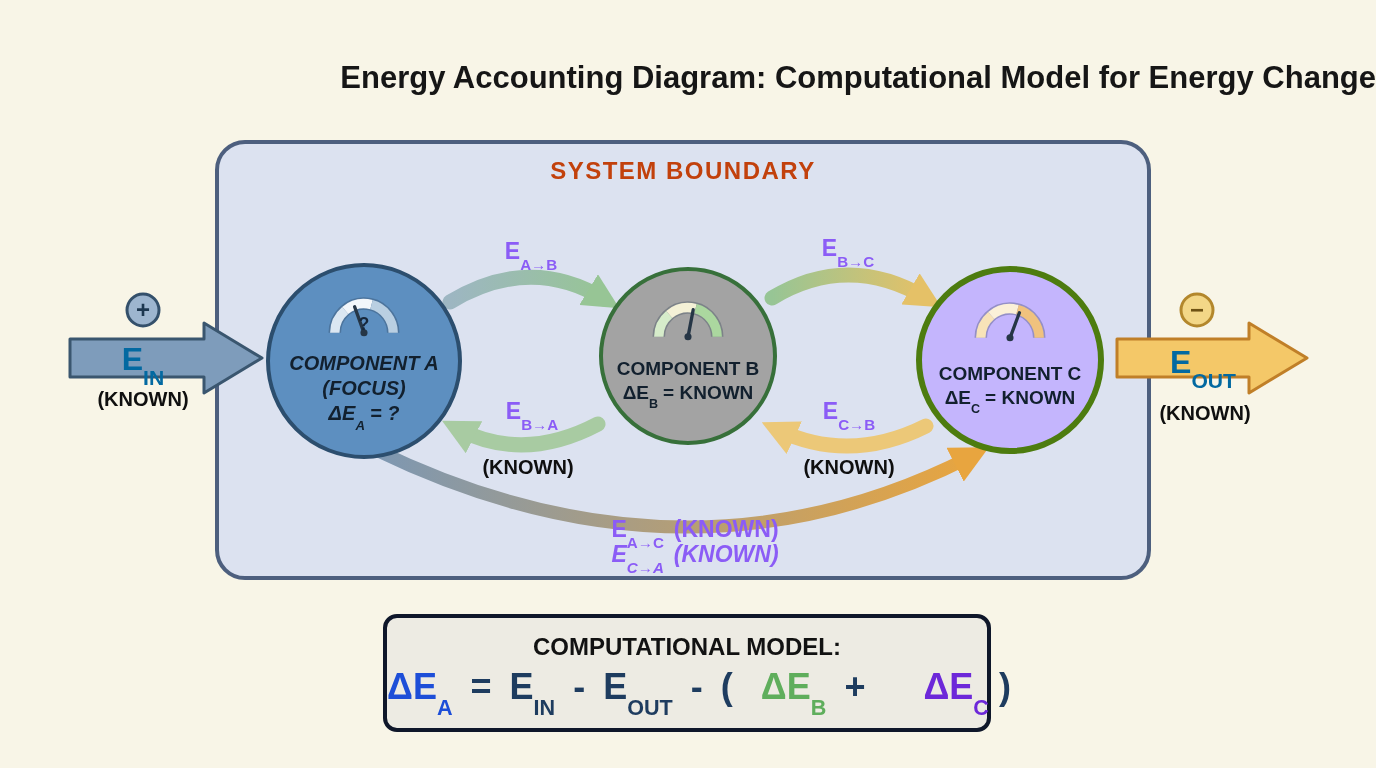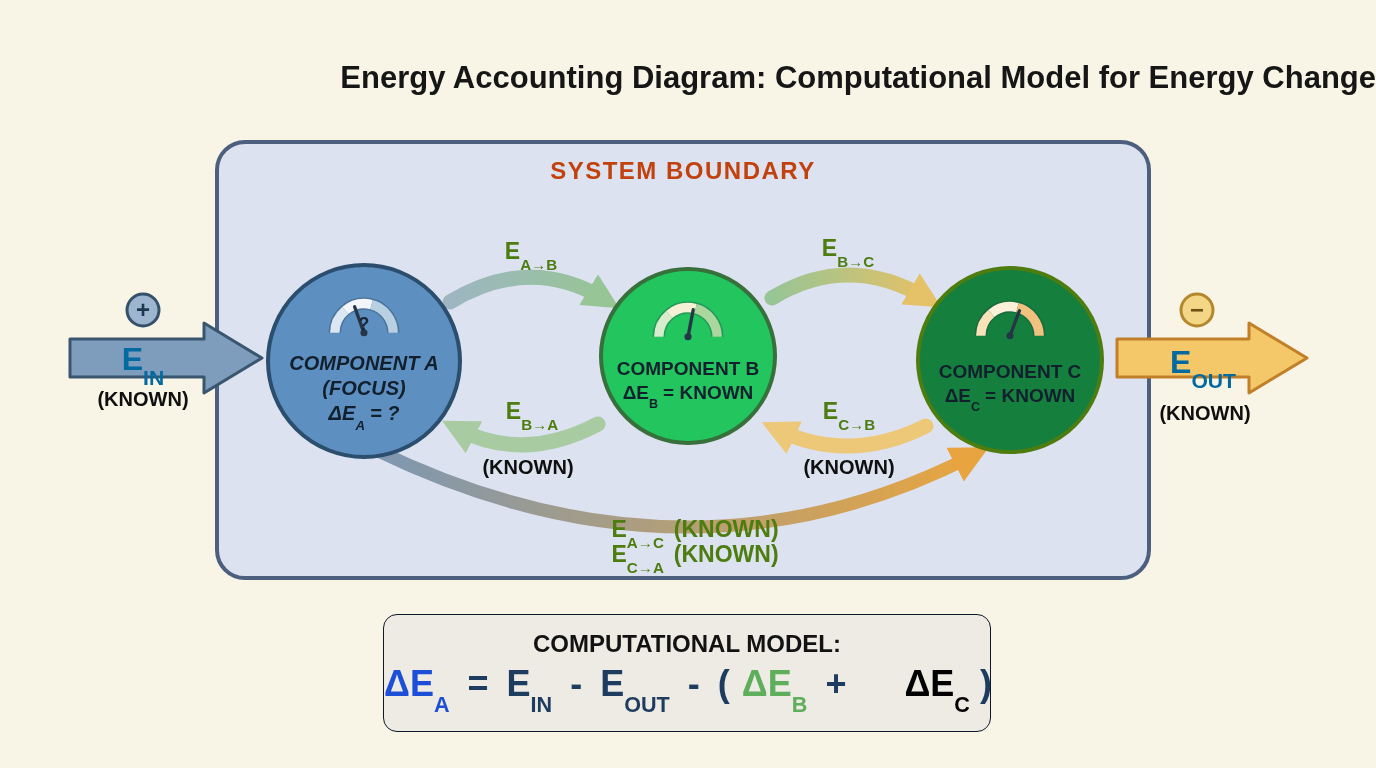--- a/index.html
+++ b/index.html
@@ -17,59 +17,59 @@
   }
   .boundary-label {
     position:absolute; top:13px; left:0; width:100%; text-align:center;
     font-size:24px; font-weight:700; color:#c2410c; letter-spacing:1.5px;
   }
   svg.overlay { position:absolute; left:0; top:0; z-index:1; }
   .comp {
     position:absolute; border-radius:50%; box-sizing:border-box; z-index:2;
   }
   .comp-a { left:266px; top:263px; width:196px; height:196px; background:#5d8fc0; border:4px solid #2c4e6e; }
-  .comp-b { left:599px; top:267px; width:178px; height:178px; background:#22c55e; border:4px solid #37703a; }
-  .comp-c { left:916px; top:266px; width:188px; height:188px; background:#15803d; border:4px solid #4d7c0f; }
+  .comp-b { left:599px; top:267px; width:178px; height:178px; background:#a3a3a3; border:4px solid #37703a; }
+  .comp-c { left:916px; top:266px; width:188px; height:188px; background:#c4b5fd; border:6px solid #4d7c0f; }
   .gauge { position:absolute; left:50%; transform:translateX(-50%); top:22px; width:84px; height:48px; }
   .gauge path { fill:none; stroke-width:9; }
   .gauge .g-back { stroke:rgba(35,55,75,.3); stroke-width:12; }
   .gauge line { stroke:#263646; stroke-width:3.2; stroke-linecap:round; }
   .gauge circle { fill:#263646; }
   .gauge text { font-size:17px; font-weight:700; fill:#16263a; text-anchor:middle;
                 font-family:"Liberation Sans", sans-serif; }
   .comp-text {
     position:absolute; left:0; width:100%; text-align:center;
     font-weight:700; color:#12202e; line-height:1.25;
   }
   .comp-a .comp-text { top:84px; font-size:20px;font-style:italic; }
   .comp-b .comp-text { top:86px; font-size:19px; }
   .comp-c .comp-text { top:90px; font-size:19px; }
   sub { font-size:.66em; position:relative; top:.35em; line-height:0; }
   .eq { margin-left:5px; }
   .lbl {
     position:absolute; transform:translate(-50%,-50%); z-index:3;
-    font-weight:700; font-size:23px; color:#4d7c0f; white-space:nowrap;
+    font-weight:700; font-size:23px; color:#8b5cf6; white-space:nowrap;
   }
   .lbl .kn { margin-left:10px; }
   .known { position:absolute; transform:translate(-50%,-50%); z-index:3;
     font-weight:700; font-size:20px; color:#0f0f0f; white-space:nowrap; }
   .eio { font-size:32px; color:#0369a1; }
   .model-box {
     position:absolute; left:383px; top:614px; width:608px; height:118px; z-index:2;
-    background:#edebe3; border:1px solid #0f172a; border-radius:14px; box-sizing:border-box;
+    background:#edebe3; border:4px solid #0f172a; border-radius:14px; box-sizing:border-box;
     text-align:center;
   }
   .model-title { margin-top:15px; font-size:24px; font-weight:700; color:#121212; }
   .formula { margin-top:5px; font-size:36px; font-weight:700; white-space:nowrap; }
   .formula sub { font-size:.6em; }
   .f-op { color:#1e3c5f; margin:0 8px; }
   .c-blue { color:#1d4ed8; }
   .c-navy { color:#1e3c5f; }
-  .c-green { color:#5fae5c; }
-  .c-orange { color:#000000;margin-left:40px; }
+  .c-green { color:#5fae5c;margin-left:16px; }
+  .c-orange { color:#6d28d9;margin-left:40px; }
   svg text.sign { font-family:"Liberation Sans", sans-serif; font-weight:700; text-anchor:middle; }
 </style>
 </head>
 <body>
 
 <div class="stage">
 
   <h1 class="title">Energy Accounting Diagram: Computational Model for Energy Change</h1>
 
   <div class="boundary">
@@ -174,21 +174,21 @@
     </div>
   </div>
 
   <div class="lbl" style="left:531px; top:251px;"><span>E</span><sub>A→B</sub></div>
   <div class="lbl" style="left:848px; top:248px;"><span>E</span><sub>B→C</sub></div>
   <div class="lbl" style="left:532px; top:411px;"><span>E</span><sub>B→A</sub></div>
   <div class="known" style="left:528px; top:467px;">(KNOWN)</div>
   <div class="lbl" style="left:849px; top:411px;"><span>E</span><sub>C→B</sub></div>
   <div class="known" style="left:849px; top:467px;">(KNOWN)</div>
   <div class="lbl" style="left:695px; top:529px;"><span>E</span><sub>A→C</sub><span class="kn">(KNOWN)</span></div>
-  <div class="lbl" style="left:695px; top:554px;"><span>E</span><sub>C→A</sub><span class="kn">(KNOWN)</span></div>
+  <div class="lbl" style="left:695px; top:554px;font-style:italic;"><span>E</span><sub>C→A</sub><span class="kn">(KNOWN)</span></div>
 
   <div class="lbl eio" style="left:143px; top:359px;"><span>E</span><sub>IN</sub></div>
   <div class="known" style="left:143px; top:399px;">(KNOWN)</div>
   <div class="lbl eio" style="left:1203px; top:362px;"><span>E</span><sub>OUT</sub></div>
   <div class="known" style="left:1205px; top:413px;">(KNOWN)</div>
 
   <div class="model-box">
     <div class="model-title">COMPUTATIONAL MODEL:</div>
     <div class="formula">
       <span class="c-blue"><span>ΔE</span><sub>A</sub></span>

